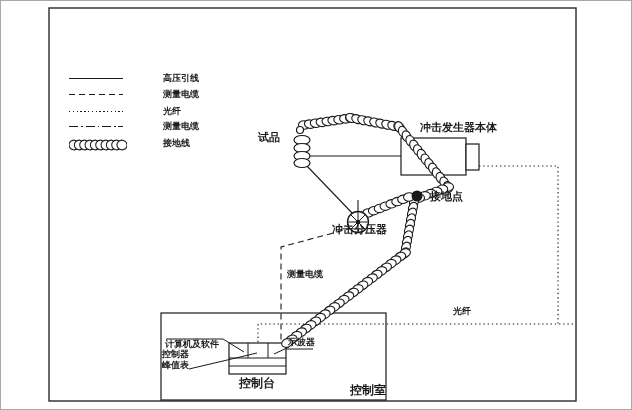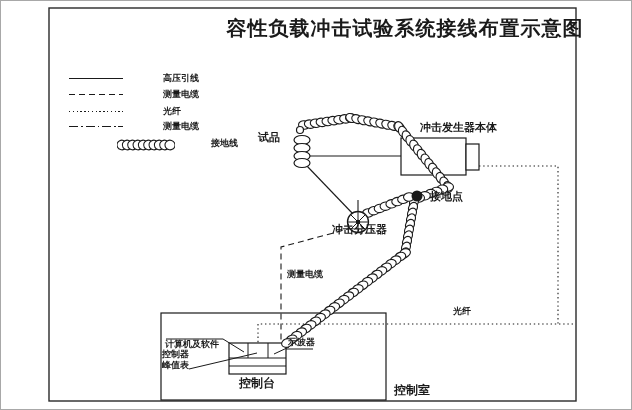--- a/index.html
+++ b/index.html
@@ -166,21 +166,20 @@
       <line class="wire" x1="357" y1="199" x2="357" y2="211"></line>
       <circle cx="357" cy="221" r="10.5" fill="#fff" stroke="#1a1a1a" stroke-width="1.3"></circle>
       <line class="thin" x1="346.5" y1="221" x2="367.5" y2="221"></line>
       <line class="thin" x1="357" y1="210.5" x2="357" y2="231.5"></line>
       <line class="thin" x1="349.6" y1="213.6" x2="364.4" y2="228.4"></line>
       <line class="thin" x1="349.6" y1="228.4" x2="364.4" y2="213.6"></line>
       <circle cx="357" cy="221" r="2.2" fill="#1a1a1a"></circle>
     </g>
   </svg>
 
-  <div class="lbl title" style="left:404px;top:16px;transform:translateX(-50%);">容性负载冲击试验系统接线布置示意图</div>
 
   <div>
     <div class="legend-row" style="top:71px;">
       <span class="legend-sample">
           <span class="ln ln-solid"></span>
         </span>
       <span class="legend-label">高压引线</span>
     </div>
     <div class="legend-row" style="top:87px;">
       <span class="legend-sample">
@@ -193,21 +192,21 @@
           <span class="ln ln-dotted"></span>
         </span>
       <span class="legend-label">光纤</span>
     </div>
     <div class="legend-row" style="top:119px;">
       <span class="legend-sample">
           <span class="ln ln-dashdot"></span>
         </span>
       <span class="legend-label">测量电缆</span>
     </div>
-    <div class="legend-row" style="top:136px;margin-left:48px;">
+    <div class="legend-row" style="top:136px;">
       <span class="legend-sample">
         <svg width="58" height="14" viewBox="0 0 58 14">
             <g class="coil">
               <ellipse cx="5" cy="7" rx="5" ry="4.8" transform="rotate(18 5 7)" class="coil-loop"></ellipse>
               <ellipse cx="10.333333333333332" cy="7" rx="5" ry="4.8" transform="rotate(18 10.333333333333332 7)" class="coil-loop"></ellipse>
               <ellipse cx="15.666666666666666" cy="7" rx="5" ry="4.8" transform="rotate(18 15.666666666666666 7)" class="coil-loop"></ellipse>
               <ellipse cx="21" cy="7" rx="5" ry="4.8" transform="rotate(18 21 7)" class="coil-loop"></ellipse>
               <ellipse cx="26.333333333333332" cy="7" rx="5" ry="4.8" transform="rotate(18 26.333333333333332 7)" class="coil-loop"></ellipse>
               <ellipse cx="31.666666666666668" cy="7" rx="5" ry="4.8" transform="rotate(18 31.666666666666668 7)" class="coil-loop"></ellipse>
               <ellipse cx="37" cy="7" rx="5" ry="4.8" transform="rotate(18 37 7)" class="coil-loop"></ellipse>
@@ -225,15 +224,15 @@
   <div class="lbl" style="left:399px;top:120px;font-size:11px;padding-left:20px;">冲击发生器本体</div>
   <div class="lbl" style="left:429px;top:189px;font-size:11px;">接地点</div>
   <div class="lbl" style="left:331px;top:222px;font-size:11px;">冲击分压器</div>
   <div class="lbl" style="left:286px;top:268px;font-size:9px;">测量电缆</div>
   <div class="lbl" style="left:452px;top:305px;font-size:9px;">光纤</div>
   <div class="lbl" style="left:164px;top:338px;font-size:9px;">计算机及软件</div>
   <div class="lbl" style="left:161px;top:348px;font-size:9px;">控制器</div>
   <div class="lbl" style="left:161px;top:359px;font-size:9px;">峰值表</div>
   <div class="lbl" style="left:287px;top:336px;font-size:9px;">示波器</div>
   <div class="lbl" style="left:238px;top:376px;font-size:12px;">控制台</div>
-  <div class="lbl" style="left:349px;top:383px;font-size:12px;margin-left:44px;">控制室</div>
+  <div class="lbl" style="left:349px;top:383px;font-size:12px;">控制室</div>
 
 </div>
 
 </body></html>

